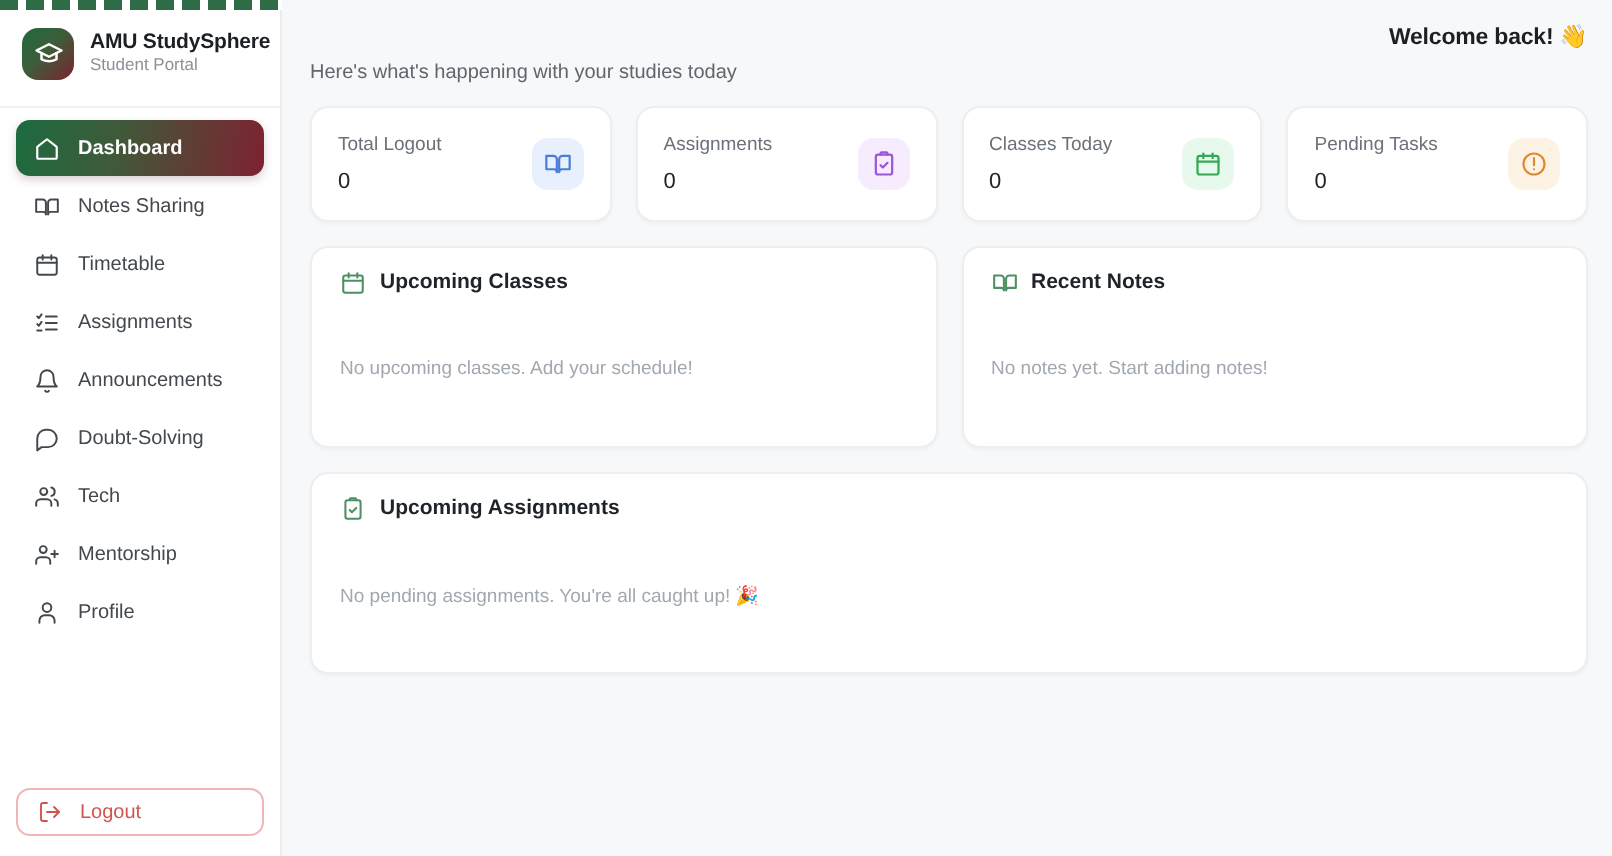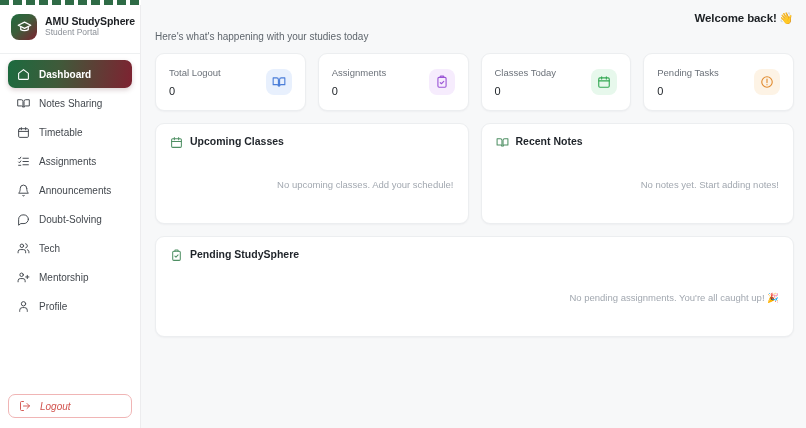--- a/index.html
+++ b/index.html
@@ -71,21 +71,20 @@
   }
   .user-role { font-size: 9.5px; color: #8a9097; line-height: 1.4; }
   .user-branch { font-size: 10px; color: #23272b; font-weight: 500; line-height: 1.4; }
   .logout-btn {
     display: flex; align-items: center; gap: 9px;
     height: 24px; padding: 0 10px;
     border: 1px solid #f0b5b5; border-radius: 7px;
     background: #ffffff; color: #d2544f;
     font-size: 10px; font-family: inherit; width: 100%;
     cursor: pointer;
-    font-style: italic;
   }
   .logout-btn .ico { width: 12px; height: 12px; flex: 0 0 12px; display:flex; }
 
   
   .main {
     flex: 1 1 auto; height: 428px;
     background: #f7f8f9;
     padding: 11px 12px 0 14px;
     overflow: hidden;
   }
@@ -118,21 +117,21 @@
     background: #ffffff; border: 1px solid #eceef0;
     border-radius: 9px; box-shadow: 0 1px 2px rgba(16,24,40,0.04);
     padding: 11px 14px 14px 14px;
   }
   .panel.half { flex: 1 1 0; height: 101px; }
   .panel.full { height: 101px; }
   .panel-head { display: flex; align-items: flex-start; gap: 7px; }
   .panel-title { font-size: 10.5px; font-weight: 700; color: #1f242a; }
   .panel-empty {
     font-size: 9.5px; color: #a2a8b0;
-    text-align: right; margin-top: 26px;
+    text-align: left; margin-top: 26px;
   }
 </style>
 </head>
 <body>
 
 <div id="app">
 
   <div class="top-strip"></div>
 
   <aside class="sidebar">
@@ -359,20 +358,20 @@
     <section>
       <div class="panel full">
         <div class="panel-head">
           <span>
             <svg width="13" height="13" viewBox="0 0 24 24" fill="none" stroke="#4e8f63" stroke-width="1.9" stroke-linecap="round" stroke-linejoin="round">
                 <rect x="5" y="4" width="14" height="17" rx="2"></rect>
                 <path d="M9 4V3a1 1 0 011-1h4a1 1 0 011 1v1"></path>
                 <path d="M9 13l2 2 4-4"></path>
               </svg>
           </span>
-          <span class="panel-title">Pending StudySphere</span>
+          <span class="panel-title">Upcoming Assignments</span>
         </div>
         <div class="panel-empty">No pending assignments. You're all caught up! 🎉</div>
       </div>
     </section>
 
   </main>
 </div>
 
 </body></html>

